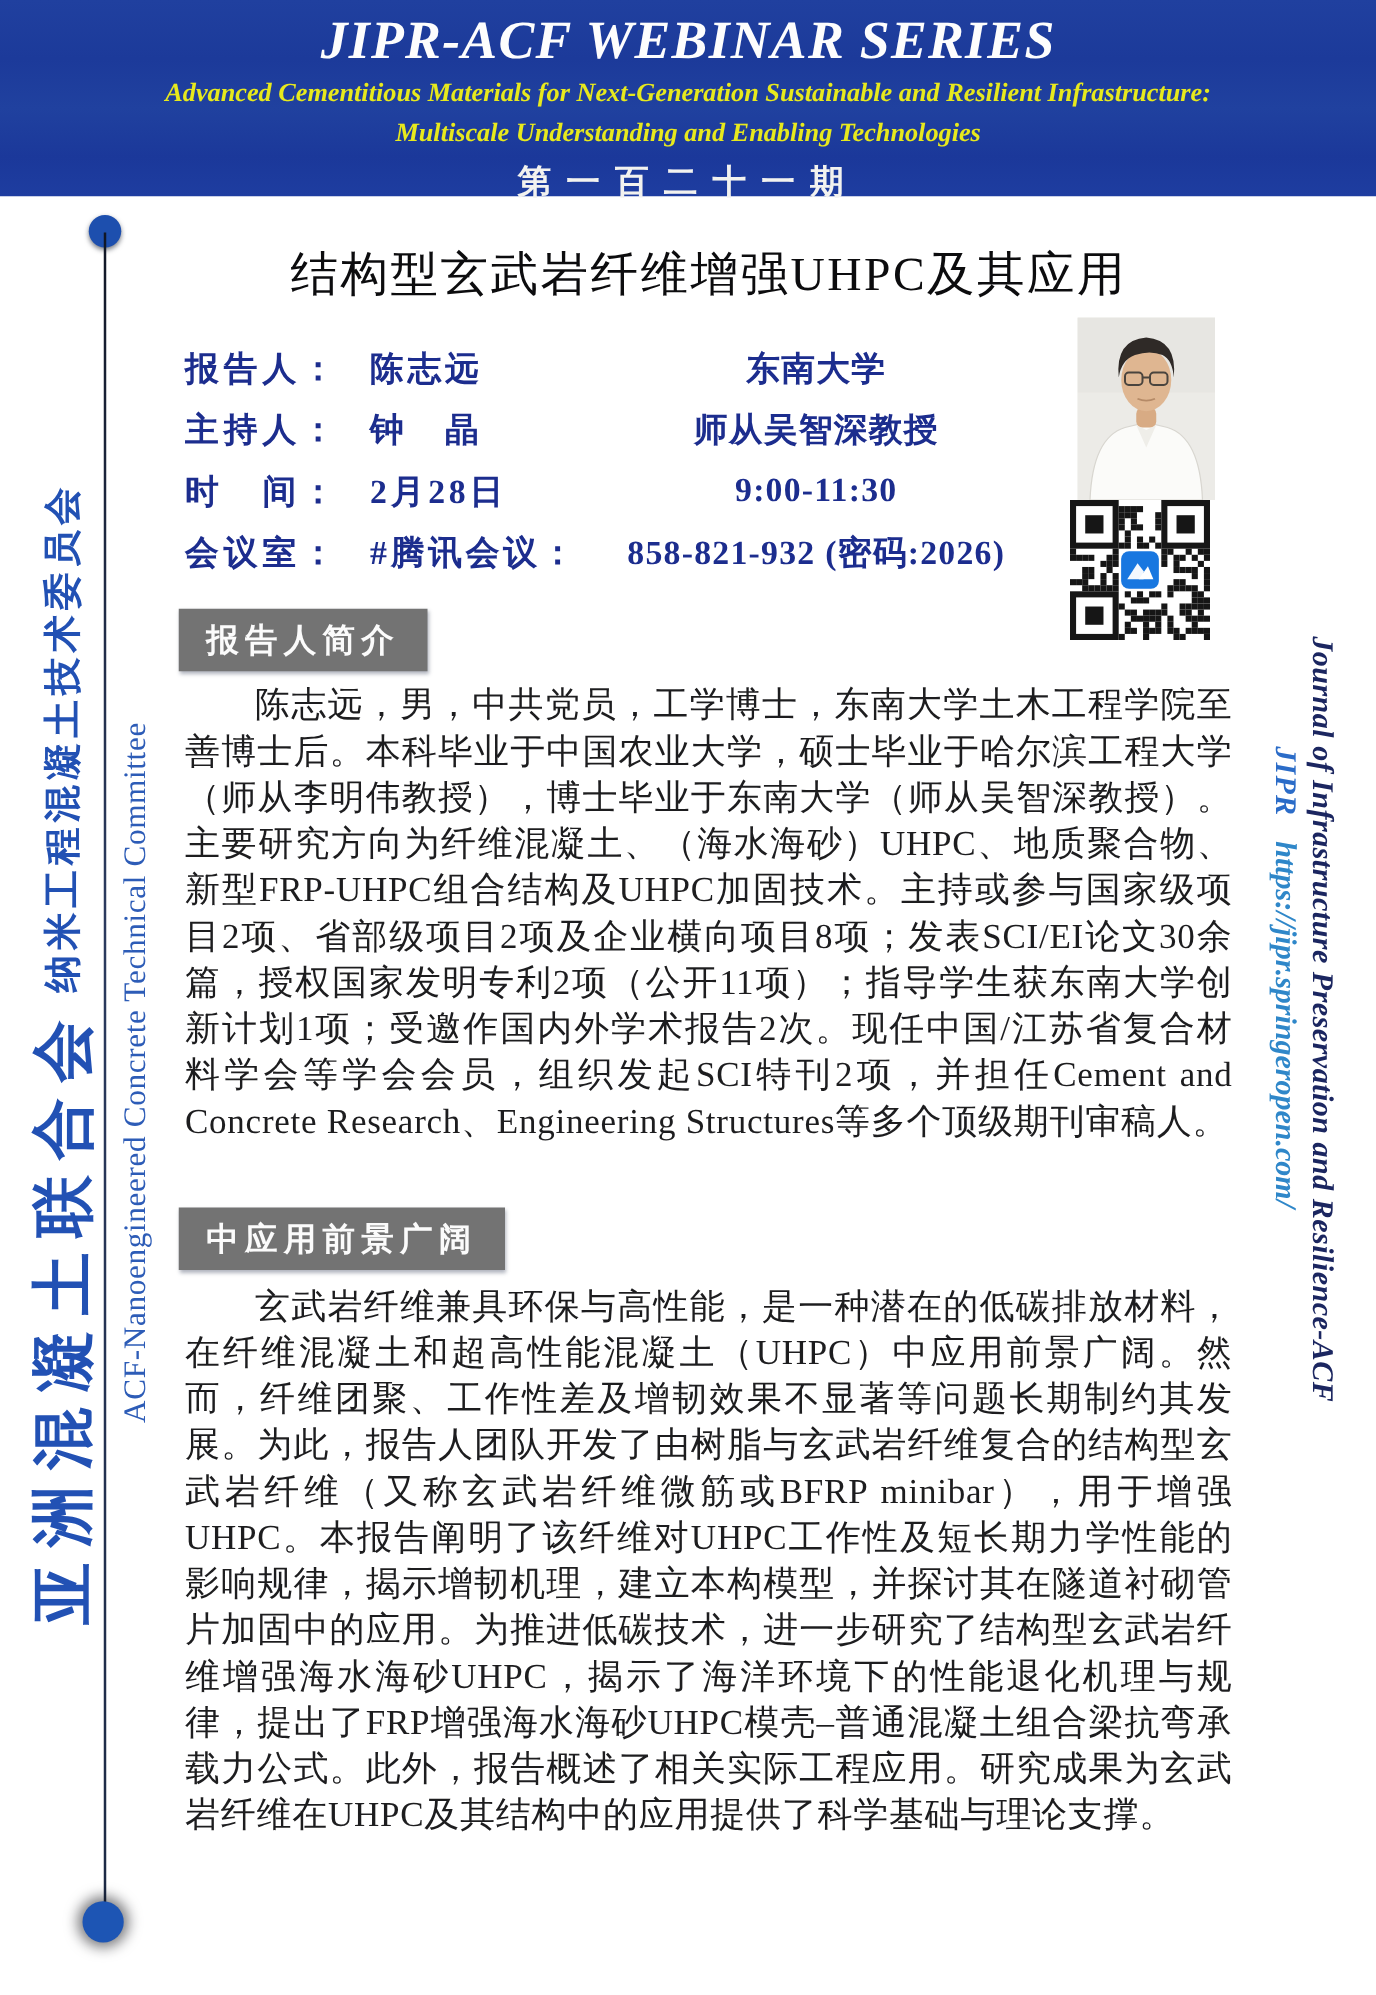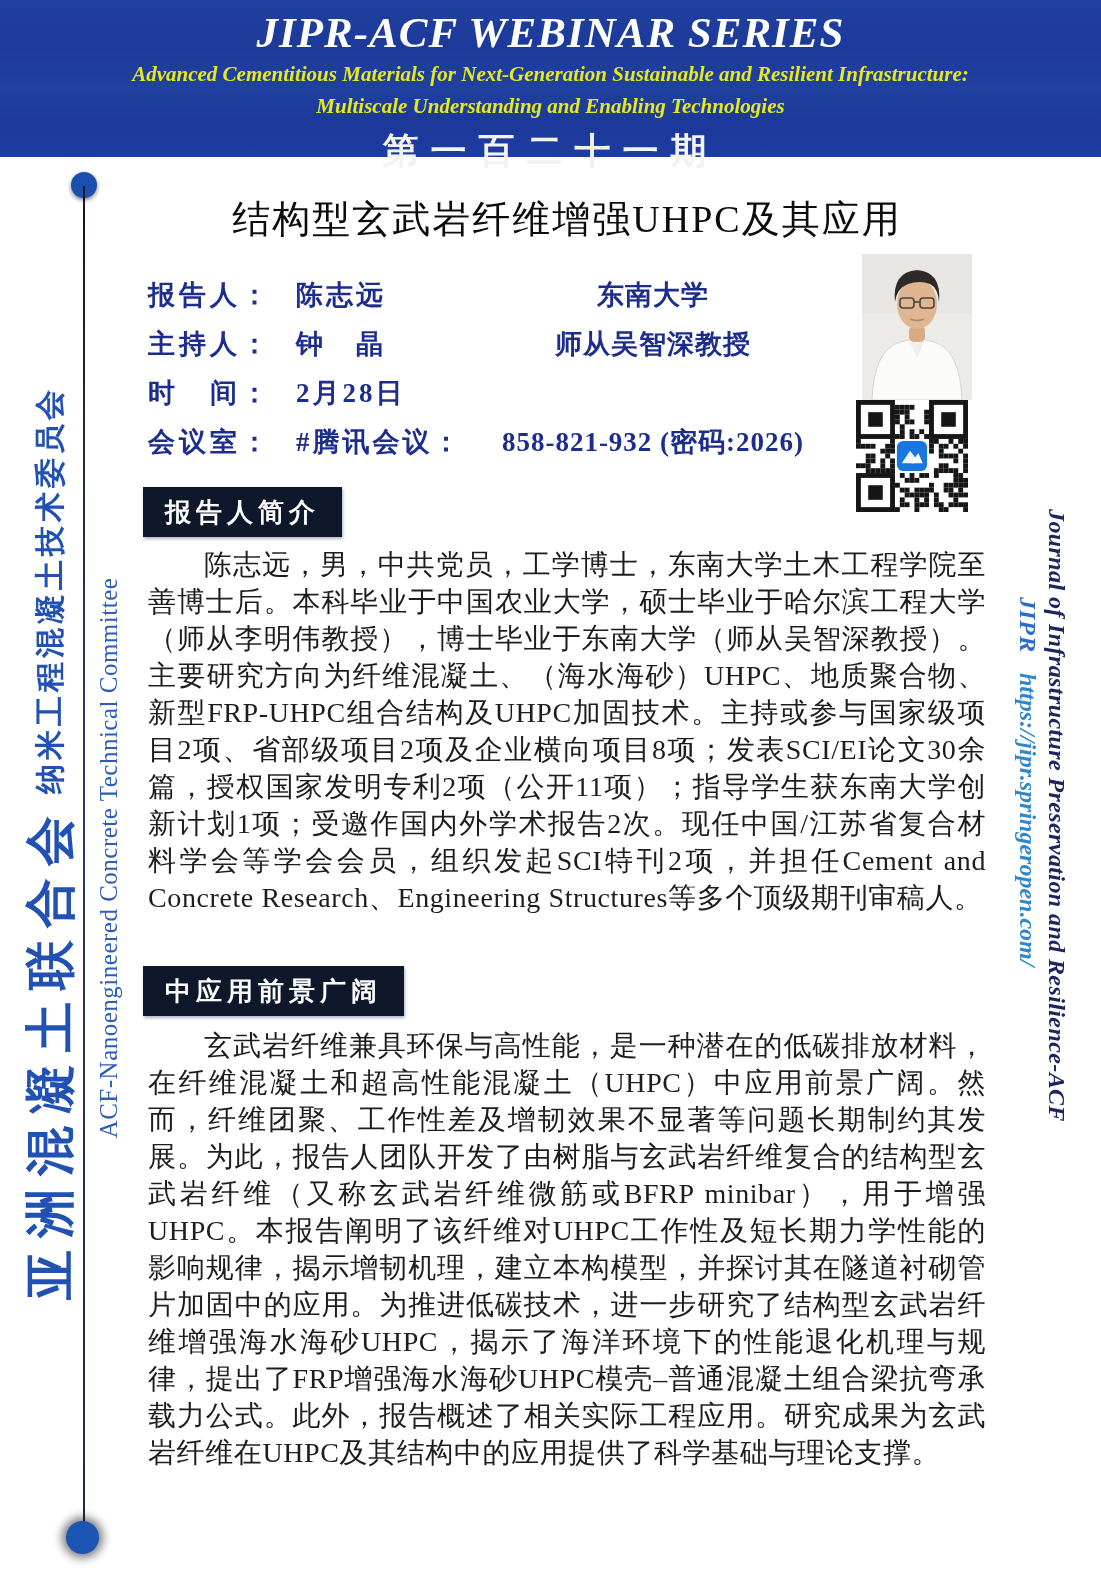--- a/index.html
+++ b/index.html
@@ -22,21 +22,21 @@
     margin-top: 8px;
     font-size: 43px; font-weight: bold; font-style: italic;
     letter-spacing: 1px; color:#fdfdfd;
   }
   .header-sub {
     font-size: 21px; font-weight: bold; font-style: italic;
     color: #e7e91d; line-height: 29px; margin-top: 3px;
   }
   .header-episode {
     margin-top: 6px;
-    font-size: 36px; font-weight: bold; color: #f2f2ef;
+    font-size: 27px; font-weight: bold; color: #f2f2ef;
     letter-spacing: 12px;
   }
 
   
   .v-line {
     position:absolute; left:83px; top:186px; width:2px; height:1352px;
     background: linear-gradient(180deg,#111726,#2b3a5e 40%,#1c2944);
   }
   .dot-top {
     position:absolute; left:71px; top:172px; width:26px; height:26px;
@@ -110,21 +110,21 @@
     background:#ecebe7; overflow:hidden;
   }
   .qr {
     position:absolute; left:856px; top:400px; width:112px; height:114px;
     background:#fff;
   }
 
   
   .badge {
     position:absolute; left:143px; height:50px;
-    background:#0f172a; color:#fbfbfb;
+    background:#737373; color:#fbfbfb;
     display:flex; align-items:center; justify-content:center;
     font-size:26px; font-weight:bold; letter-spacing:5px;
     padding:0 22px;
     box-shadow: 1px 2px 3px rgba(30,40,70,.35);
   }
   .badge-1 { top:487px; }
   .badge-2 { top:966px; }
   .para {
     position:absolute; left:148px; width:838px;
     font-size:28px; line-height:37px; color:#1d1d1f;
@@ -176,20 +176,21 @@
         <span class="info-label">主持人：</span>
         <span class="info-value">钟　晶</span>
       </div>
       <div class="info-right">师从吴智深教授</div>
     </div>
     <div class="info-row">
       <div class="info-left">
         <span class="info-label">时　间：</span>
         <span class="info-value">2月28日</span>
       </div>
+      <div class="info-right">9:00-11:30</div>
     </div>
     <div class="info-row">
       <div class="info-left">
         <span class="info-label">会议室：</span>
         <span class="info-value">#腾讯会议：</span>
       </div>
       <div class="info-right">858-821-932 (密码:2026)</div>
     </div>
   </div>
 

